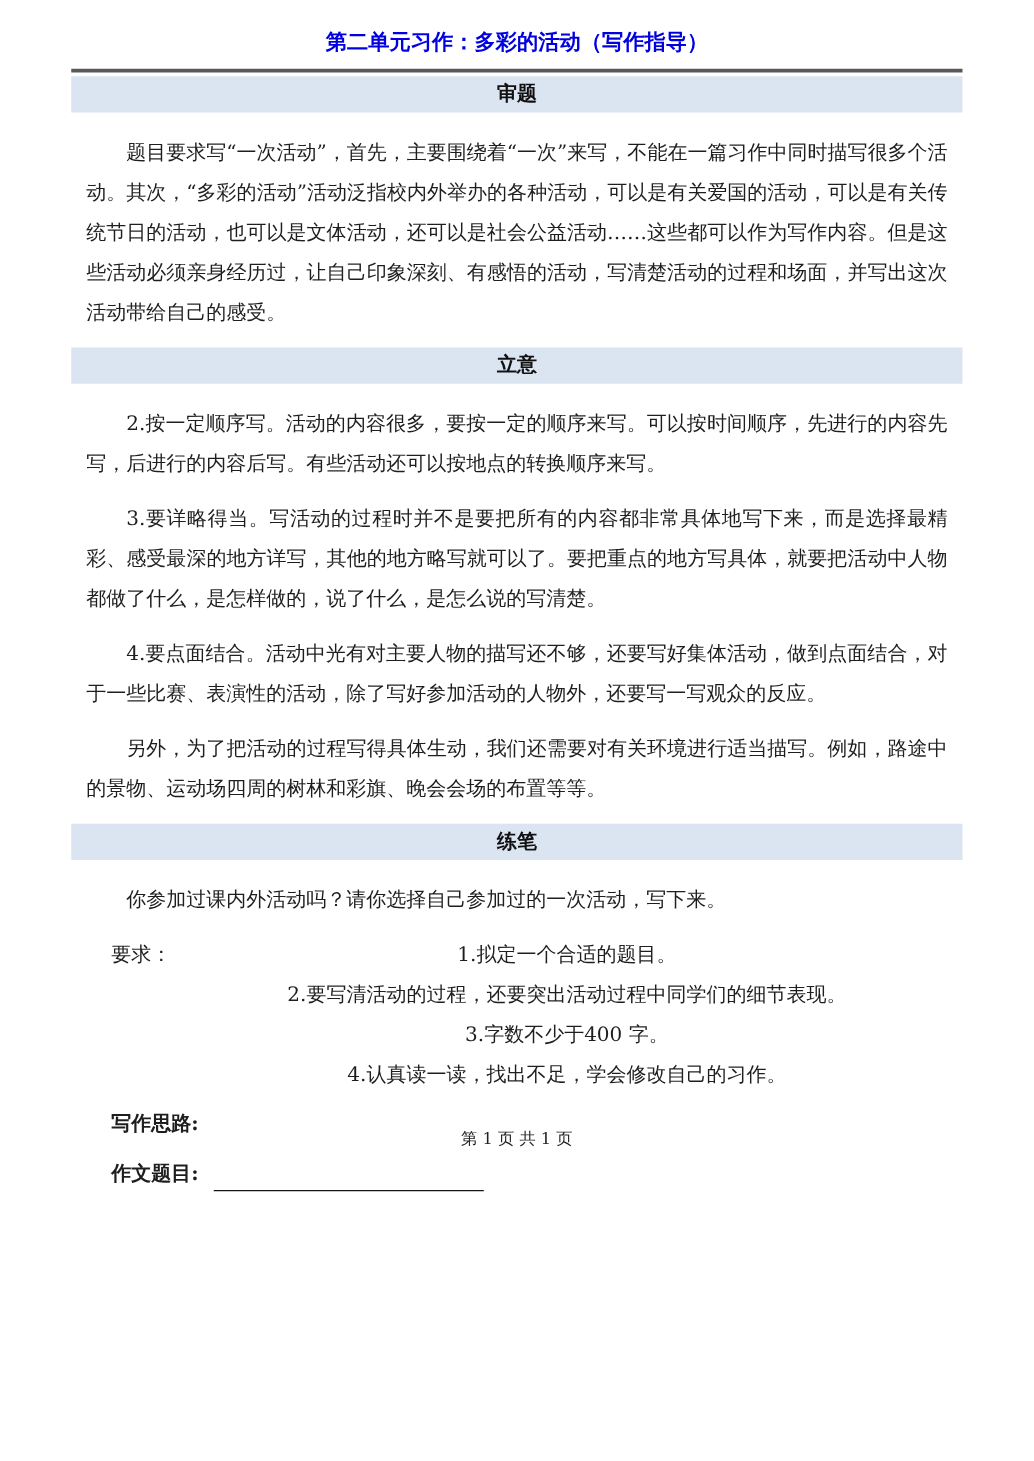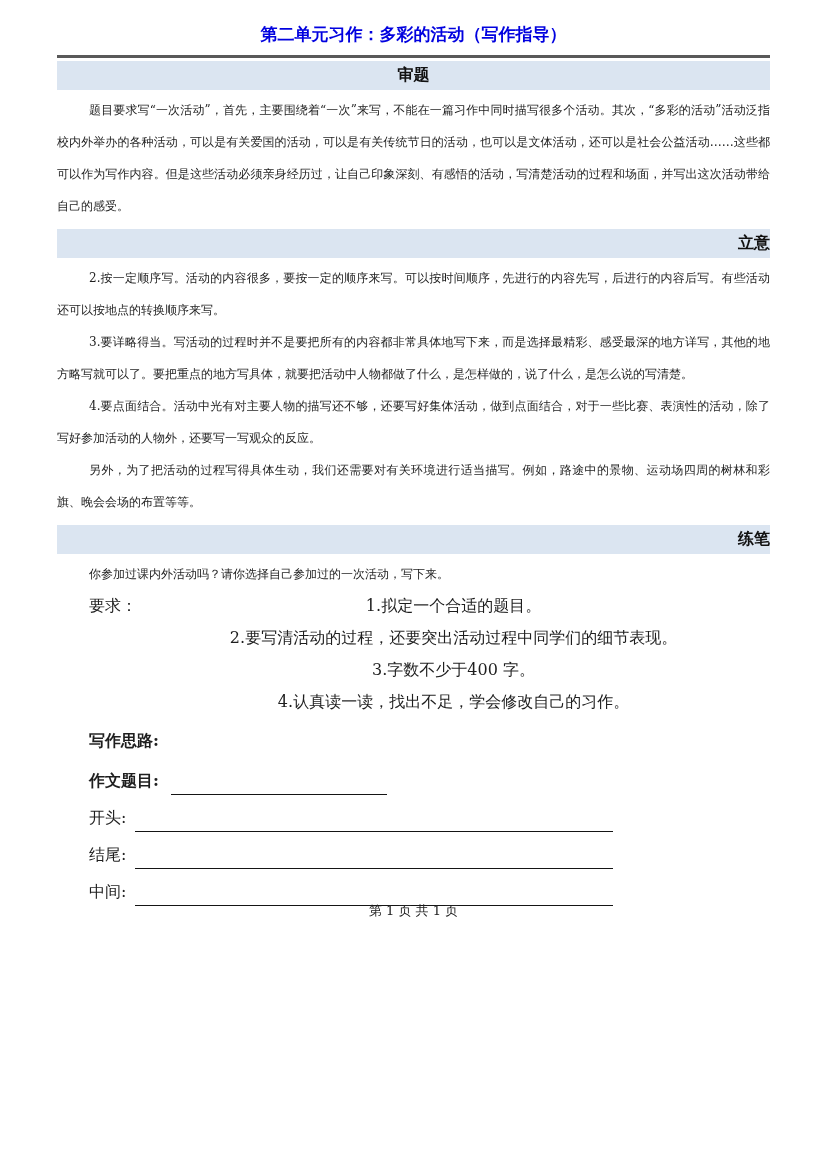--- a/index.html
+++ b/index.html
@@ -28,27 +28,27 @@
     margin-bottom: 3px;
     height: 3px;
     background: #595959;
   }
   .band {
     background: #dbe5f1;
     font-size: 16px;
     font-weight: 700;
     text-align: center;
     padding: 4px 0;
-    margin: 0 0 4px 0;
+    margin: 0 0 16px 0;
     color: #111111;
   }
-  .band.spaced { margin-top: 7px; text-align: right; }
+  .band.spaced { margin-top: 7px; }
   .para {
-    margin: 0;
-    font-size: 12px;
+    margin: 12px;
+    font-size: 16px;
     line-height: 32px;
     text-indent: 32px;
     text-align: justify;
   }
   .req-row {
     display: flex;
     padding-left: 32px;
     font-size: 16px;
     line-height: 32px;
   }

